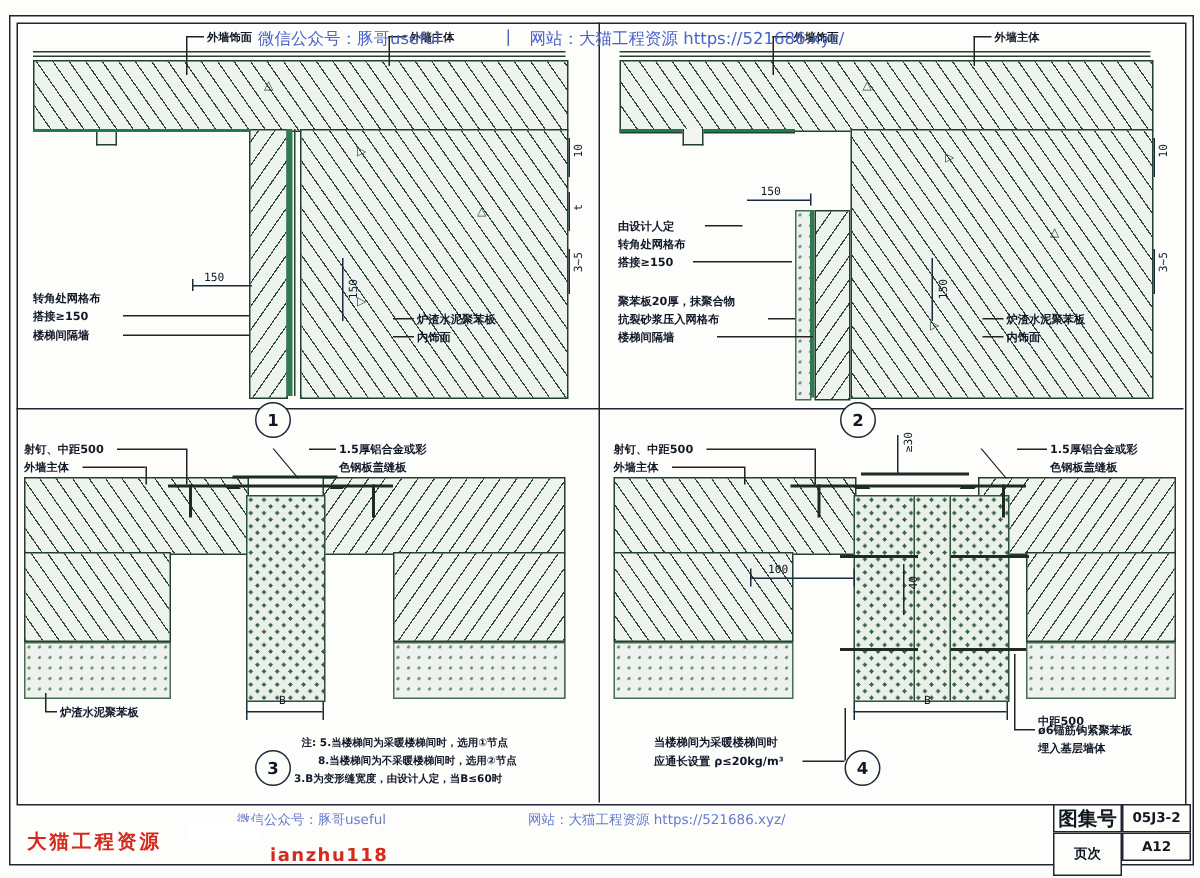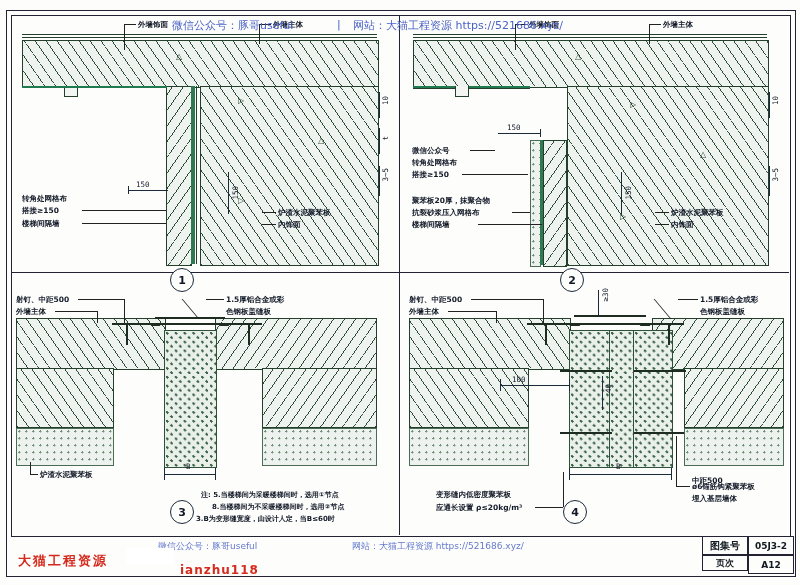--- a/index.html
+++ b/index.html
@@ -167,21 +167,21 @@
     <div class="abs" style="left:455px;top:86px;width:12px;height:10px;border:1px solid #24402c;border-top:none;background:#f2f5f2;"></div>
 
     <div class="dimv" style="left:769px;top:92px;height:26px;"></div>
     <div class="lbl num vert" style="left:771px;top:96px;">10</div>
     <div class="dimv" style="left:769px;top:166px;height:30px;"></div>
     <div class="lbl num vert" style="left:771px;top:168px;">3~5</div>
 
     <div class="lbl num vert" style="left:624px;top:186px;">150</div>
     <div class="dimv" style="left:621px;top:172px;height:42px;"></div>
 
-    <div class="lbl" style="left:412px;top:146px;">微信公众号</div>
+    <div class="lbl" style="left:412px;top:146px;">由设计人定</div>
     <div class="leader" style="left:470px;top:150px;width:25px;"></div>
     <div class="lbl" style="left:412px;top:158px;">转角处网格布</div>
     <div class="lbl" style="left:412px;top:170px;">搭接≥150</div>
     <div class="leader" style="left:462px;top:174px;width:66px;"></div>
     <div class="lbl" style="left:412px;top:196px;">聚苯板20厚，抹聚合物</div>
     <div class="lbl" style="left:412px;top:208px;">抗裂砂浆压入网格布</div>
     <div class="leader" style="left:512px;top:212px;width:18px;"></div>
     <div class="lbl" style="left:412px;top:220px;">楼梯间隔墙</div>
     <div class="leader" style="left:478px;top:224px;width:64px;"></div>
 
@@ -298,37 +298,37 @@
     <div class="leaderv" style="left:543px;top:299px;height:24px;"></div>
     <div class="lbl" style="left:409px;top:307px;">外墙主体</div>
     <div class="leader" style="left:448px;top:311px;width:48px;"></div>
     <div class="leaderv" style="left:496px;top:311px;height:12px;"></div>
 
     <div class="lbl" style="left:700px;top:295px;">1.5厚铝合金或彩</div>
     <div class="lbl" style="left:700px;top:307px;">色钢板盖缝板</div>
     <div class="leader" style="left:678px;top:299px;width:20px;"></div>
     <div class="abs" style="left:662px;top:299px;width:18px;height:20px;border-left:0.8px solid #222;transform:skewX(40deg);"></div>
 
-    <div class="lbl" style="left:436px;top:490px;">变形缝内低密度聚苯板</div>
+    <div class="lbl" style="left:436px;top:490px;">当楼梯间为采暖楼梯间时</div>
     <div class="lbl" style="left:436px;top:503px;">应通长设置 ρ≤20kg/m³</div>
     <div class="leader" style="left:535px;top:507px;width:28px;"></div>
     <div class="leaderv" style="left:563px;top:472px;height:35px;"></div>
 
     <div class="lbl" style="left:692px;top:482px;">ø6锚筋钩紧聚苯板</div>
     <div class="lbl" style="left:692px;top:494px;">埋入基层墙体</div>
     <div class="lbl" style="left:692px;top:476px;">中距500</div>
     <div class="leader" style="left:676px;top:486px;width:14px;"></div>
     <div class="leaderv" style="left:676px;top:436px;height:50px;"></div>
 
     <div class="circnum" style="left:563px;top:500px;">4</div>
   </div>
 
-  <div class="tb" style="left:702px;top:536px;width:46px;height:19px;font-size:10px;">图集号</div>
+  <div class="tb" style="left:702px;top:536px;width:46px;height:19px;font-size:13px;">图集号</div>
   <div class="tb" style="left:748px;top:536px;width:46px;height:19px;font-size:9px;">05J3-2</div>
-  <div class="tb" style="left:702px;top:555px;width:46px;height:16px;font-size:9px;">页次</div>
+  <div class="tb" style="left:702px;top:555px;width:46px;height:29px;font-size:9px;">页次</div>
   <div class="tb" style="left:748px;top:555px;width:46px;height:19px;font-size:9px;">A12</div>
 
   <div class="wm wm-blue" style="left:172px;top:18px;font-size:11px;">微信公众号：豚哥useful</div>
   <div class="wm wm-blue" style="left:337px;top:18px;font-size:11px;">|</div>
   <div class="wm wm-blue" style="left:353px;top:18px;font-size:11px;">网站：大猫工程资源 https://521686.xyz/</div>
 
   <div class="wm wm-blue" style="left:158px;top:540px;font-size:9px;opacity:.85;">微信公众号：豚哥useful</div>
   <div class="wm wm-blue" style="left:352px;top:540px;font-size:9px;opacity:.85;">网站：大猫工程资源 https://521686.xyz/</div>
 
   <div class="wm wm-red" style="left:18px;top:552px;font-size:13px;font-weight:bold;letter-spacing:2px;">大猫工程资源</div>

